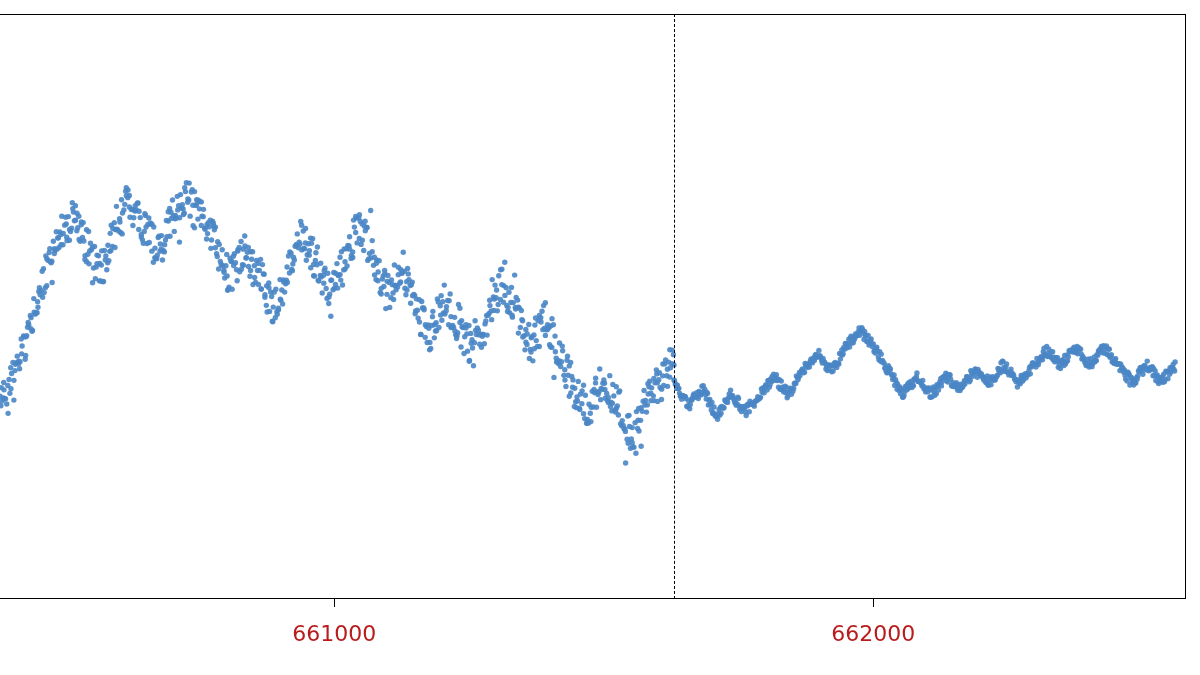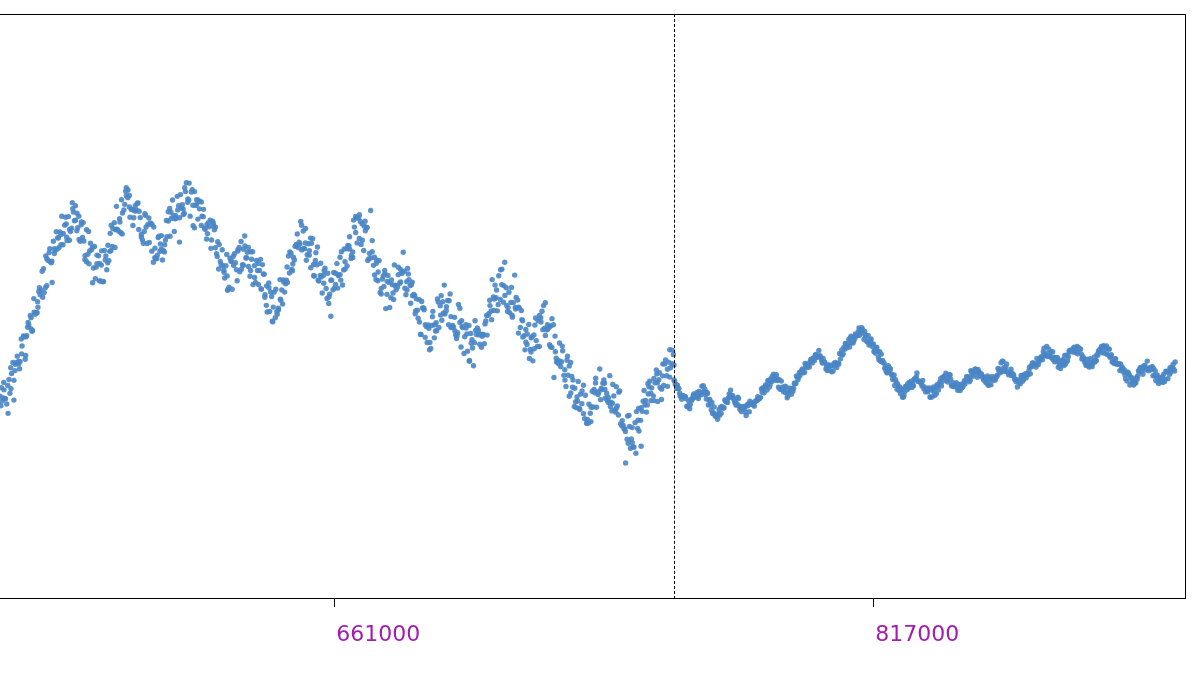--- a/index.html
+++ b/index.html
@@ -25,24 +25,23 @@
     position: absolute;
     background: #000000;
   }
   .tick {
     position: absolute;
     background: #000000;
   }
   .tick-label {
     position: absolute;
     font-size: 22px;
-    color: #a21caf;
+    color: #b91c1c;
     transform: translateX(-50%);
     white-space: nowrap;
-    margin-left: 44px;
   }
   svg.scatter {
     position: absolute;
     left: 0;
     top: 0;
   }
   .vline {
     position: absolute;
     width: 0;
     border-left-style: dashed;
@@ -1664,15 +1663,15 @@
       <circle cx="1174.60" cy="371.00" r="2.7" fill="#4a86c5" fill-opacity="0.9"></circle>
       <circle cx="1175.11" cy="361.96" r="2.7" fill="#4a86c5" fill-opacity="0.9"></circle>
     </svg>
 
   <div class="vline" id="vline" style="left: 673.864px; top: 14px; height: 585px; border-left-color: rgb(0, 0, 0);"></div>
 
   <div class="tick" id="tick-1" style="left: 333.536px; top: 599px; width: 1.4px; height: 8px;"></div>
   <div class="tick" id="tick-2" style="left: 872.627px; top: 599px; width: 1.4px; height: 8px;"></div>
 
   <div class="tick-label" id="tick-label-1" style="left: 334.236px; top: 621px;">661000</div>
-  <div class="tick-label" id="tick-label-2" style="left: 873.327px; top: 621px;">817000</div>
+  <div class="tick-label" id="tick-label-2" style="left: 873.327px; top: 621px;">662000</div>
 
 </div>
 
 </body></html>

